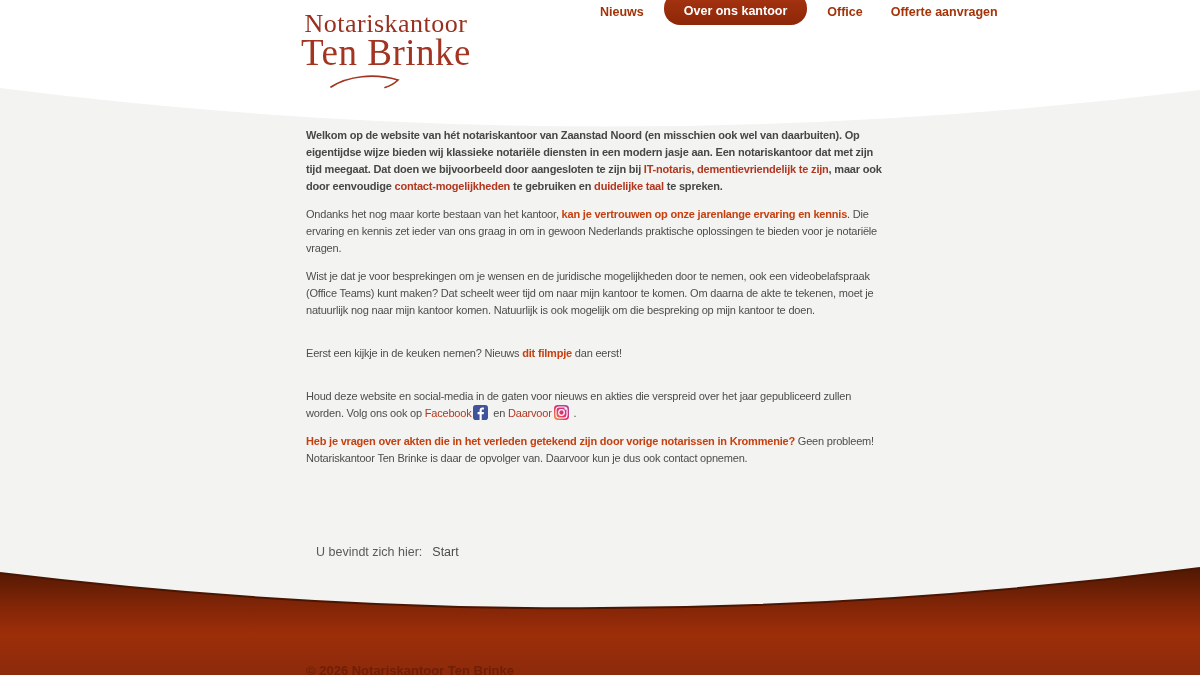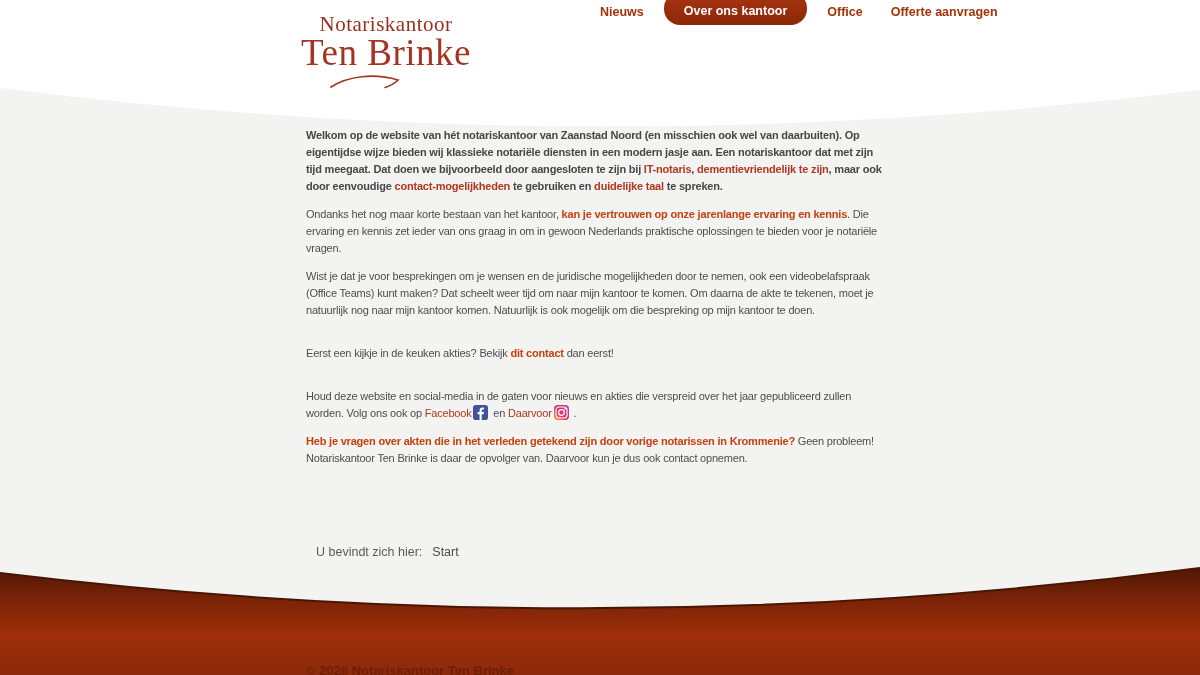--- a/index.html
+++ b/index.html
@@ -10,21 +10,21 @@
     background:#f3f3f1;
     font-family:"Liberation Sans", sans-serif;
   }
 
   
   .header-curve { position:absolute; top:0; left:0; display:block; }
 
   .logo { position:absolute; top:13px; left:300px; width:172px; text-align:center; cursor:pointer; }
   .logo-line1 {
     font-family:"Liberation Serif", serif;
-    font-size:21px; color:#99301f; letter-spacing:.5px; line-height:22px;
+    font-size:26px; color:#99301f; letter-spacing:.5px; line-height:22px;
   }
   .logo-line2 {
     font-family:"Liberation Serif", serif;
     font-size:37px; color:#a23421; line-height:36px; letter-spacing:.5px;
   }
   .logo-swoosh { display:block; margin:2px auto 0 28px; }
 
   .nav {
     position:absolute; top:0; left:586px;
     display:flex; align-items:center;
@@ -99,21 +99,21 @@
   <p>
     <span>Ondanks het nog maar korte bestaan van het kantoor, </span><a class="linkbold">kan je vertrouwen op onze jarenlange ervaring en kennis</a><span>. Die ervaring en kennis zet ieder van ons graag in om in gewoon Nederlands praktische oplossingen te bieden voor je notariële vragen.</span>
   </p>
 
 
   <p>
     <span>Wist je dat je voor besprekingen om je wensen en de juridische mogelijkheden door te nemen, ook een videobelafspraak (Office Teams) kunt maken? Dat scheelt weer tijd om naar mijn kantoor te komen. Om daarna de akte te tekenen, moet je natuurlijk nog naar mijn kantoor komen. Natuurlijk is ook mogelijk om die bespreking op mijn kantoor te doen.</span>
   </p>
 
   <p class="gap-lg">
-    <span>Eerst een kijkje in de keuken akties? Bekijk </span><a class="linkbold">dit contact</a><span> dan eerst!</span>
+    <span>Eerst een kijkje in de keuken nemen? Nieuws </span><a class="linkbold">dit filmpje</a><span> dan eerst!</span>
   </p>
 
   <p class="gap-lg">
     <span>Houd deze website en social-media in de gaten voor nieuws en akties die verspreid over het jaar gepubliceerd zullen worden. Volg ons ook op </span><a class="link">Facebook</a><span class="soc-icon"><svg viewBox="0 0 16 16">
           <rect width="16" height="16" rx="3" fill="#41549b"></rect>
           <path d="M9.3 16 V9.9 h2.1 l.3-2.4 H9.3 V6.1 c0-.7.3-1.2 1.3-1.2 h1.1 V2.8 c-.2 0-.9-.1-1.7-.1 -1.8 0-3 1.1-3 3.1 v1.7 H4.9 v2.4 H7 V16 Z" fill="#ffffff"></path>
         </svg></span><span> en </span><a class="link">Daarvoor</a><span class="soc-icon"><svg viewBox="0 0 16 16">
           <defs>
             <linearGradient id="iggrad" x1="0" y1="1" x2="1" y2="0">
               <stop offset="0" stop-color="#f9a03c"></stop>

